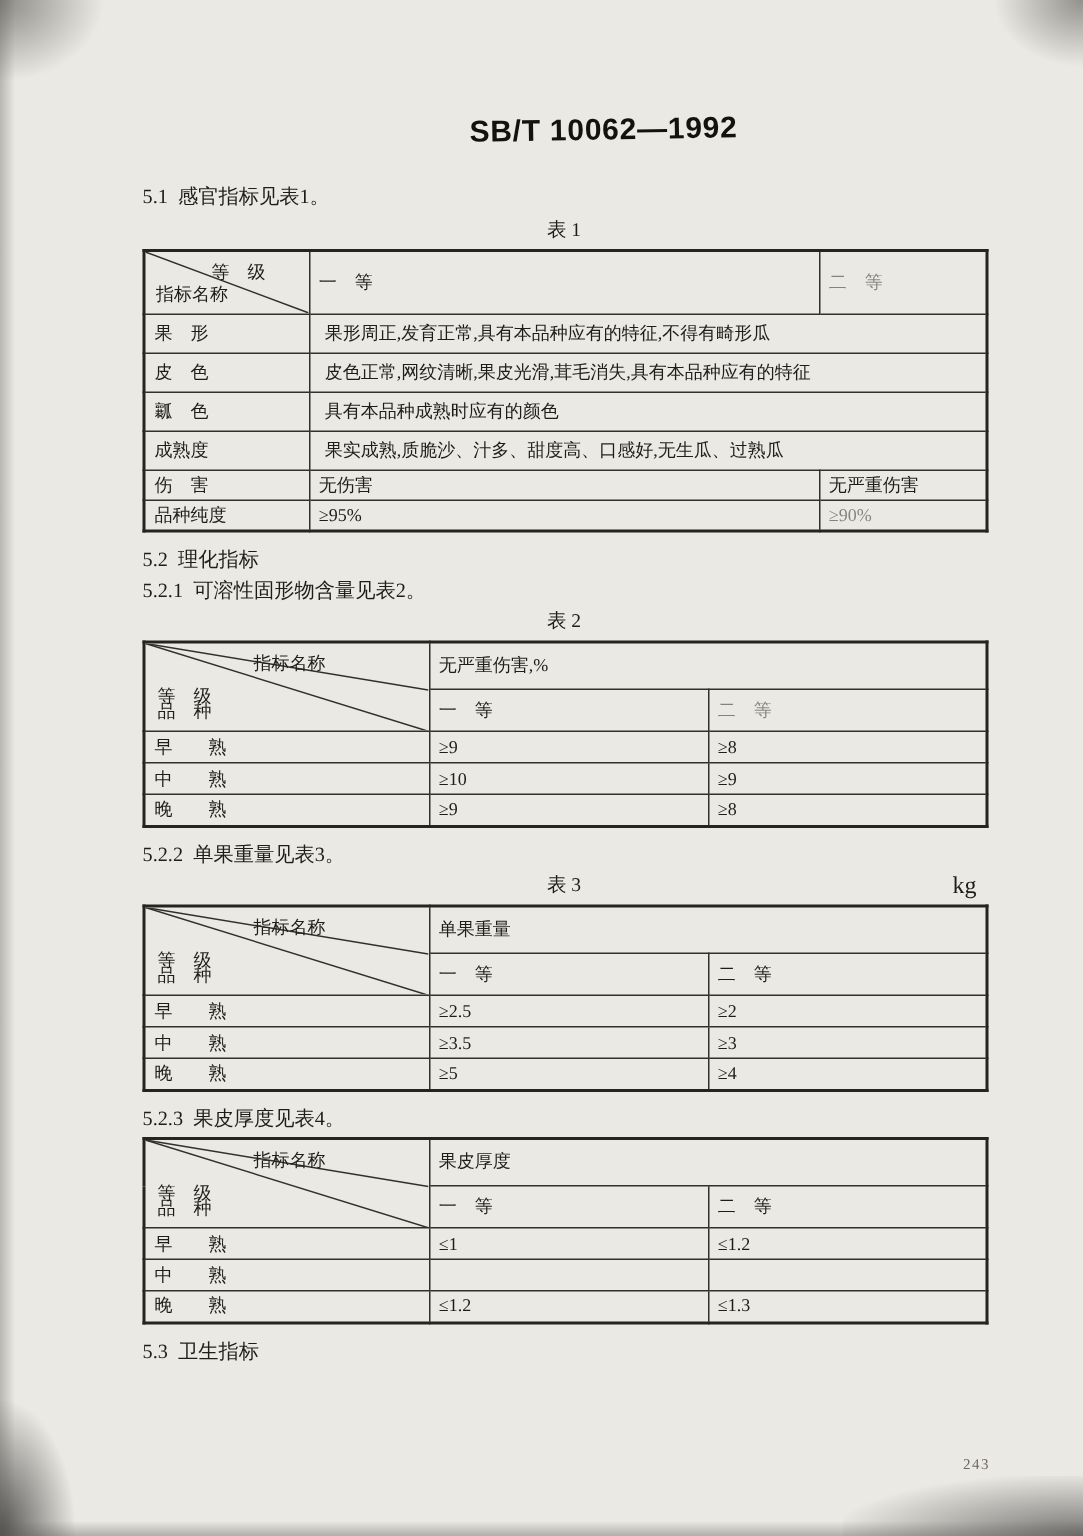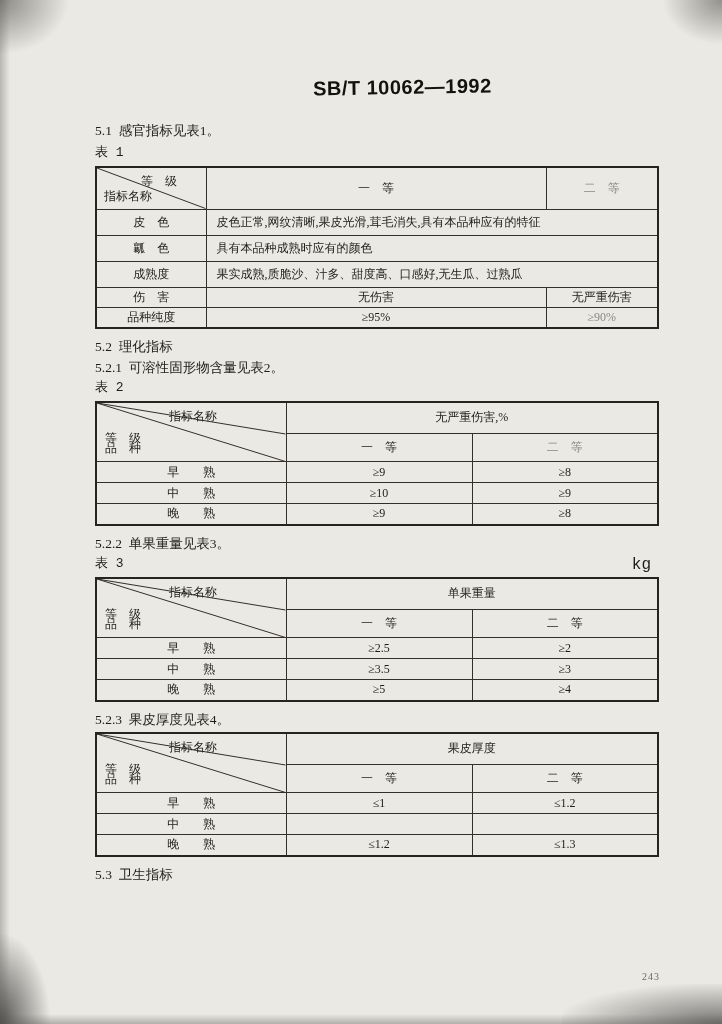--- a/index.html
+++ b/index.html
@@ -37,27 +37,27 @@
 
   .h { font-size:13.5px; line-height:16px; white-space:pre; }
   .h-5   { margin-bottom:12px; }
   .h-51  { margin-bottom:6px; }
   .h-52  { margin-bottom:5px; }
   .h-521 { margin-bottom:4px; }
   .h-522 { margin-bottom:4px; }
   .h-523 { margin-bottom:4px; }
   .h-53  { margin-top:2px; }
 
-  .cap-row { position:relative; text-align:left; font-size:13px; line-height:16px; margin-bottom:5px;font-family:Liberation Mono, monospace; }
+  .cap-row { position:relative; text-align:center; font-size:13px; line-height:16px; margin-bottom:5px; }
   .cap-unit { position:absolute; right:6px; top:1px; font-size:16px; }
 
   table.t { border-collapse:collapse; width:562px; table-layout:fixed;
     border:2px solid #26241f; margin-bottom:10px; }
   table.t td { border:1px solid #33302a; font-size:12px; padding:1px 6px;
-    text-align:center; vertical-align:middle; overflow:hidden; white-space:nowrap; }
+    vertical-align:middle; overflow:hidden; white-space:nowrap; }
   table.t td.lt { text-align:left; padding-left:10px; }
   .t1 { margin-bottom:10px; }
   .t2, .t3 { margin-bottom:12px; }
   .t4 { margin-bottom:16px; }
   tr.hdr { height:42px; }
   tr.rsp { height:26px; }
   tr.rsm { height:20px; }
   tr.gh  { height:32px; }
   tr.sh  { height:28px; }
   tr.dr  { height:21px; }
@@ -109,20 +109,24 @@
         <svg viewBox="0 0 100 100" preserveAspectRatio="none">
           <line x1="0" y1="0" x2="100" y2="100" vector-effect="non-scaling-stroke"></line>
         </svg>
         <span class="dl-top">等　级</span>
         <span class="dl-bot">指标名称</span>
       </td>
       <td>一　等</td>
       <td class="faint">二　等</td>
     </tr>
     <tr class="rsp">
+      <td>果　形</td>
+      <td class="lt" colspan="2">果形周正,发育正常,具有本品种应有的特征,不得有畸形瓜</td>
+    </tr>
+    <tr class="rsp">
       <td>皮　色</td>
       <td class="lt" colspan="2">皮色正常,网纹清晰,果皮光滑,茸毛消失,具有本品种应有的特征</td>
     </tr>
     <tr class="rsp">
       <td>瓤　色</td>
       <td class="lt" colspan="2">具有本品种成熟时应有的颜色</td>
     </tr>
     <tr class="rsp">
       <td>成熟度</td>
       <td class="lt" colspan="2">果实成熟,质脆沙、汁多、甜度高、口感好,无生瓜、过熟瓜</td>

